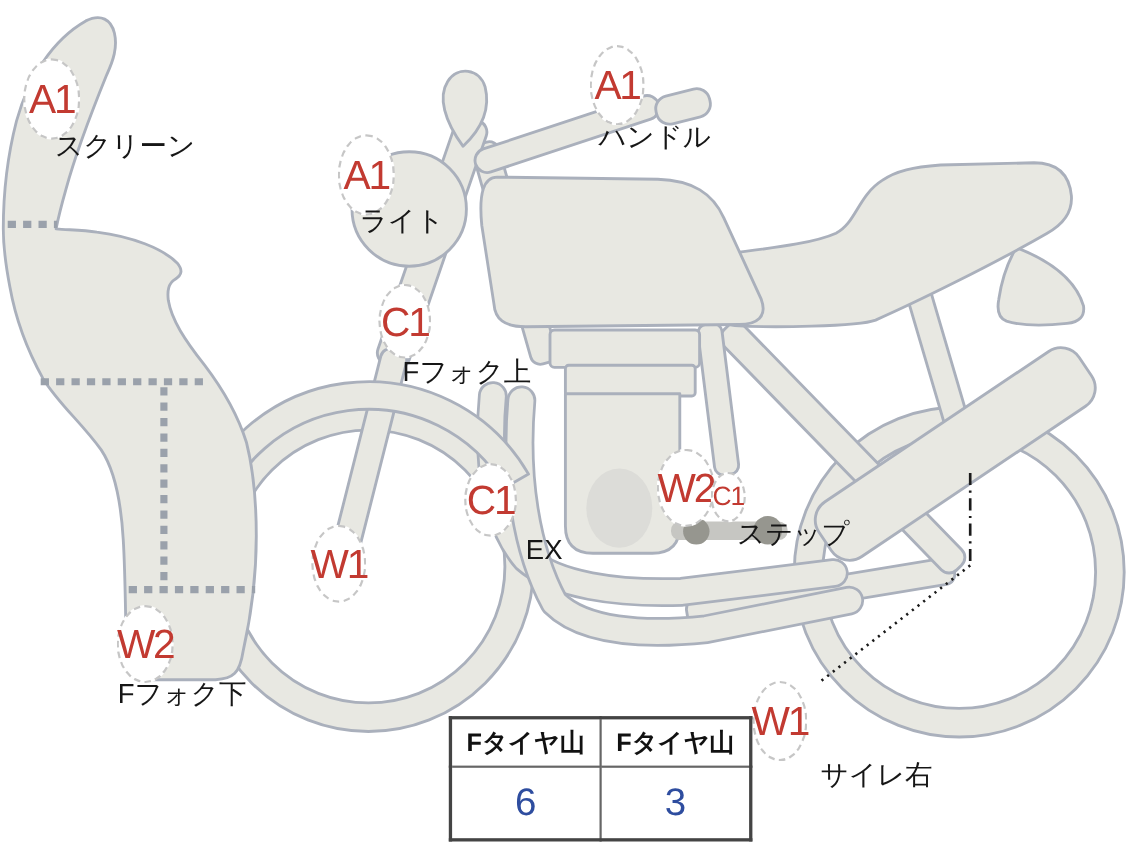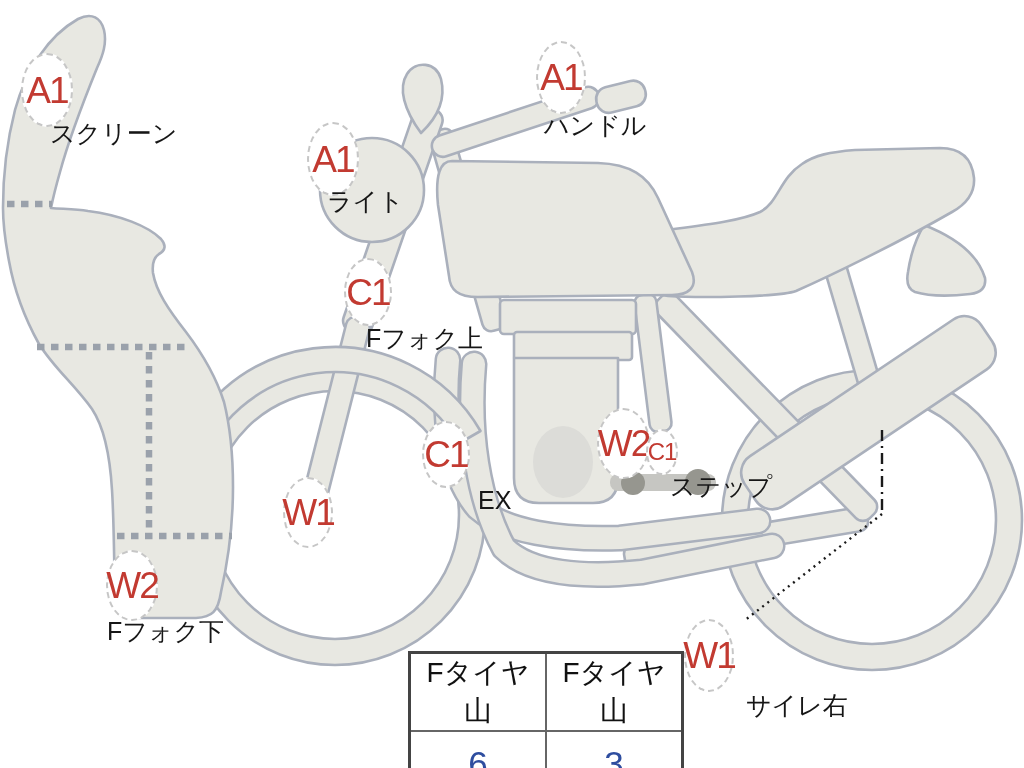--- a/index.html
+++ b/index.html
@@ -36,21 +36,21 @@
   table.tire{
     position:absolute;left:408px;top:651px;
     border-collapse:collapse;
     background:#fff;
     border:3px solid #444;
     table-layout:fixed;
   }
   table.tire th{
     width:130px;height:42px;
     border:2px solid #666;
-    font-size:28px;font-weight:normal;color:#111;
+    font-size:23px;font-weight:bold;color:#111;
     text-align:center;vertical-align:middle;
     padding:0 2px;
   }
   table.tire td{
     height:62px;
     border:2px solid #666;
     font-size:35px;color:#2e4d9f;
     text-align:center;vertical-align:middle;
   }
 </style>

